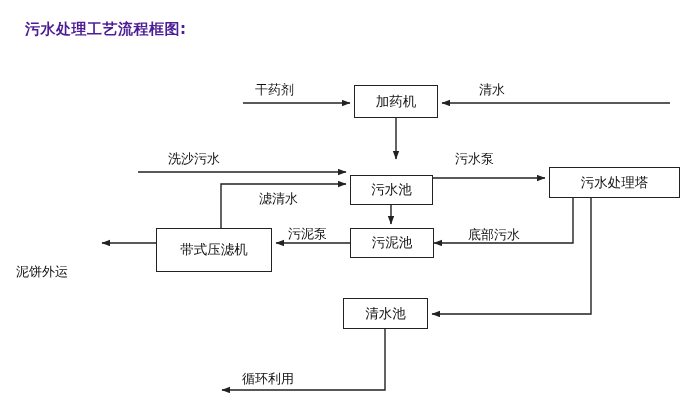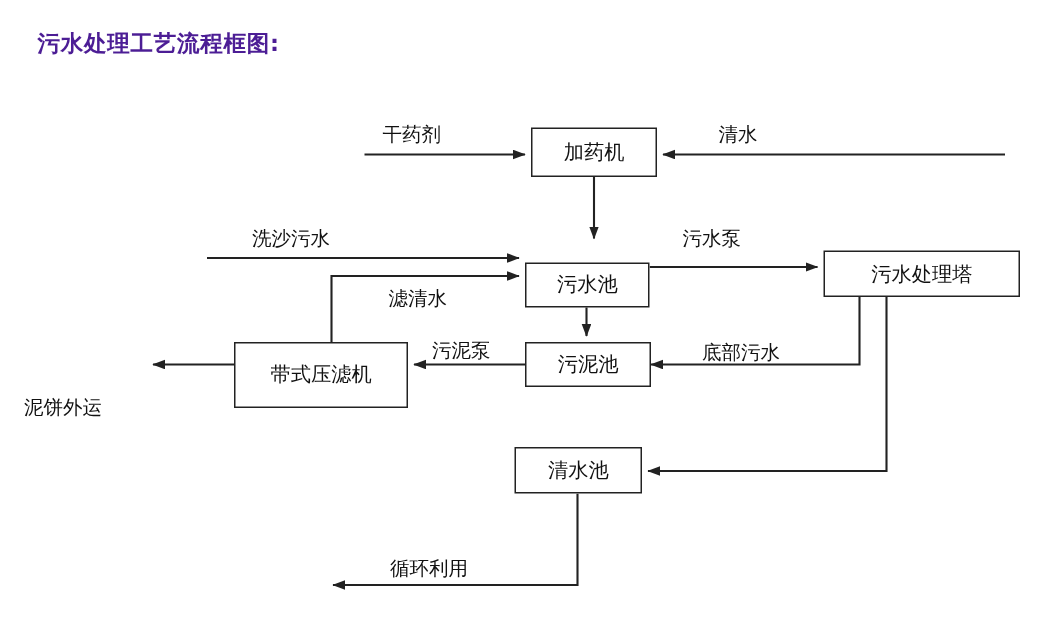--- a/index.html
+++ b/index.html
@@ -72,15 +72,15 @@
   <span>清水池</span>
 </div>
 
 <div class="edge-label" style="left:255px;top:81px;">干药剂</div>
 <div class="edge-label" style="left:479px;top:81px;">清水</div>
 <div class="edge-label" style="left:168px;top:150px;">洗沙污水</div>
 <div class="edge-label" style="left:455px;top:150px;">污水泵</div>
 <div class="edge-label" style="left:259px;top:190px;">滤清水</div>
 <div class="edge-label" style="left:288px;top:225px;">污泥泵</div>
 <div class="edge-label" style="left:468px;top:226px;">底部污水</div>
-<div class="edge-label" style="left:260px;top:370px;">循环利用</div>
+<div class="edge-label" style="left:242px;top:370px;">循环利用</div>
 
 <div class="term-label" style="left:16px;top:231px;margin-top:32px;">泥饼外运</div>
 
 </body></html>

